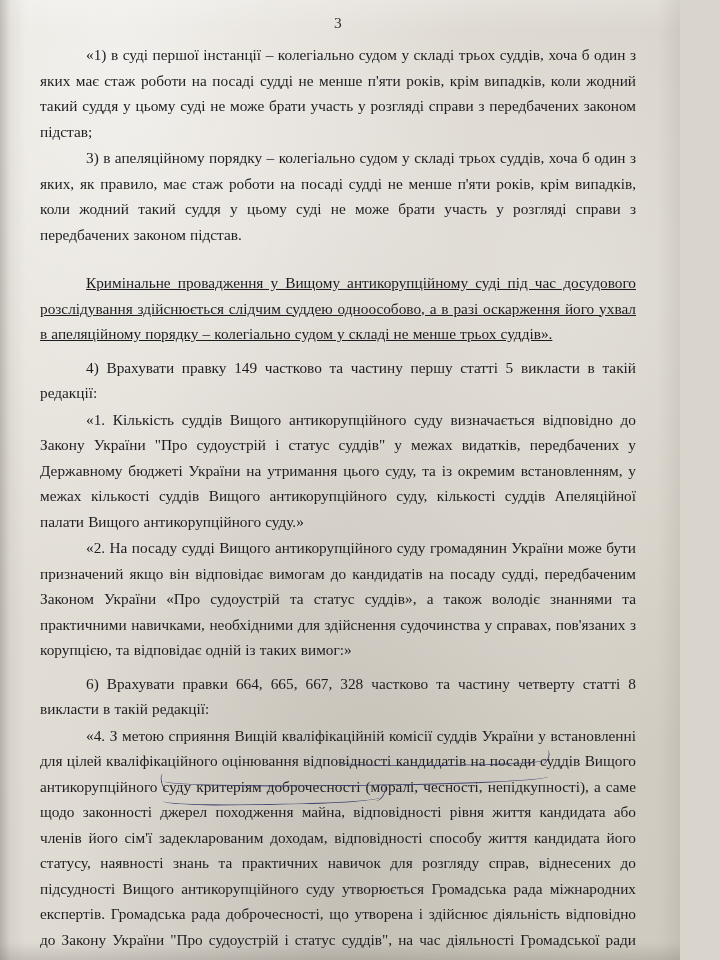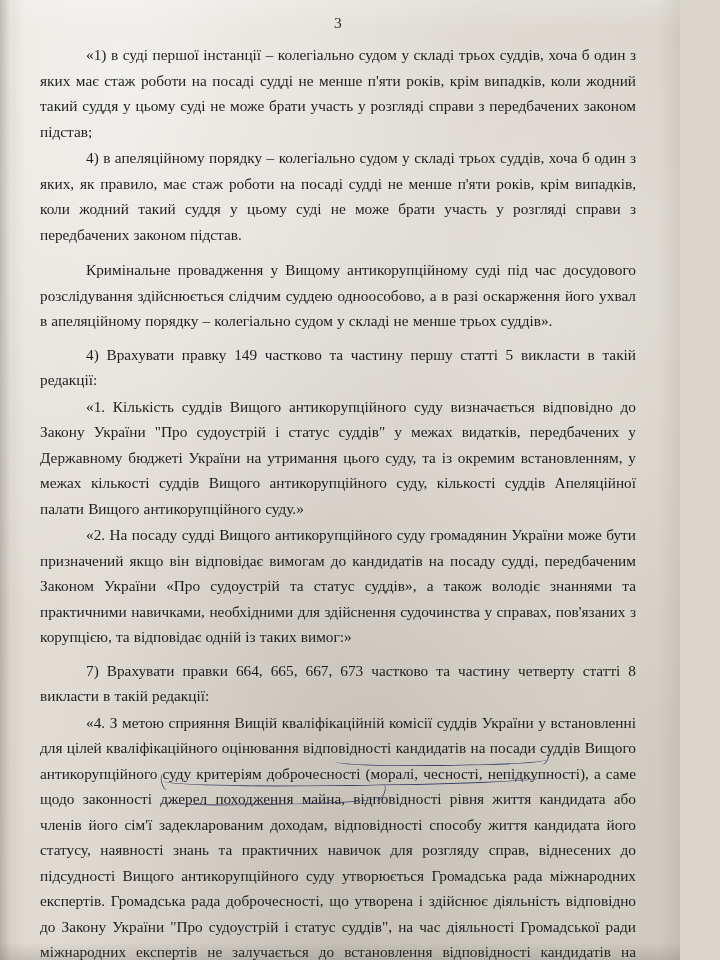--- a/index.html
+++ b/index.html
@@ -54,21 +54,22 @@
     text-align: justify;
     text-align-last: left;
     text-indent: 46px;
     color: #1d1d21;
     word-spacing: 0.3px;
   }
   p.para.gap-before {
     margin-top: 8px;
   }
   p.para.small-gap-before {
-    margin-top: 10px;
+    margin-top: 23px;
+    text-decoration: underline;
   }
   .underline-1 {
     position: absolute;
     left: 336px;
     top: 754px;
     width: 211px;
     height: 11px;
     border-bottom: 1.6px solid #3a3f6b;
     border-radius: 45%;
     transform: rotate(-0.6deg);
@@ -149,26 +150,26 @@
 </style>
 </head>
 <body>
 
 <div class="page">
 
   <div class="page-number">3</div>
 
   <div class="body-text">
     <p class="para">«1) в суді першої інстанції – колегіально судом у складі трьох суддів, хоча б один з яких має стаж роботи на посаді судді не менше п'яти років, крім випадків, коли жодний такий суддя у цьому суді не може брати участь у розгляді справи з передбачених законом підстав;</p>
-    <p class="para">4) в апеляційному порядку – колегіально судом у складі трьох суддів, хоча б один з яких, як правило, має стаж роботи на посаді судді не менше п'яти років, крім випадків, коли жодний такий суддя у цьому суді не може брати участь у розгляді справи з передбачених законом підстав.</p>
+    <p class="para">3) в апеляційному порядку – колегіально судом у складі трьох суддів, хоча б один з яких, як правило, має стаж роботи на посаді судді не менше п'яти років, крім випадків, коли жодний такий суддя у цьому суді не може брати участь у розгляді справи з передбачених законом підстав.</p>
     <p class="para small-gap-before">Кримінальне провадження у Вищому антикорупційному суді під час досудового розслідування здійснюється слідчим суддею одноособово, а в разі оскарження його ухвал в апеляційному порядку – колегіально судом у складі не менше трьох суддів».</p>
     <p class="para gap-before">4) Врахувати правку 149 частково та частину першу статті 5 викласти в такій редакції:</p>
     <p class="para">«1. Кількість суддів Вищого антикорупційного суду визначається відповідно до Закону України "Про судоустрій і статус суддів" у межах видатків, передбачених у Державному бюджеті України на утримання цього суду, та із окремим встановленням, у межах кількості суддів Вищого антикорупційного суду, кількості суддів Апеляційної палати Вищого антикорупційного суду.»</p>
     <p class="para">«2. На посаду судді Вищого антикорупційного суду громадянин України може бути призначений якщо він відповідає вимогам до кандидатів на посаду судді, передбаченим Законом України «Про судоустрій та статус суддів», а також володіє знаннями та практичними навичками, необхідними для здійснення судочинства у справах, пов'язаних з корупцією, та відповідає одній із таких вимог:»</p>
-    <p class="para gap-before">7) Врахувати правки 664, 665, 667, 673 частково та частину четверту статті 8 викласти в такій редакції:</p>
+    <p class="para gap-before">6) Врахувати правки 664, 665, 667, 328 частково та частину четверту статті 8 викласти в такій редакції:</p>
     <p class="para">«4. З метою сприяння Вищій кваліфікаційній комісії суддів України у встановленні для цілей кваліфікаційного оцінювання відповідності кандидатів на посади суддів Вищого антикорупційного суду критеріям доброчесності (моралі, чесності, непідкупності), а саме щодо законності джерел походження майна, відповідності рівня життя кандидата або членів його сім'ї задекларованим доходам, відповідності способу життя кандидата його статусу, наявності знань та практичних навичок для розгляду справ, віднесених до підсудності Вищого антикорупційного суду утворюється Громадська рада міжнародних експертів. Громадська рада доброчесності, що утворена і здійснює діяльність відповідно до Закону України "Про судоустрій і статус суддів", на час діяльності Громадської ради міжнародних експертів не залучається до встановлення відповідності кандидатів на посади суддів</p>
   </div>
 
   <div class="underline-1"></div>
   <div class="underline-2"></div>
   <div class="underline-3"></div>
 
   <div class="edge-shadow-left"></div>
   <div class="edge-shadow-bottom"></div>
 </div>

